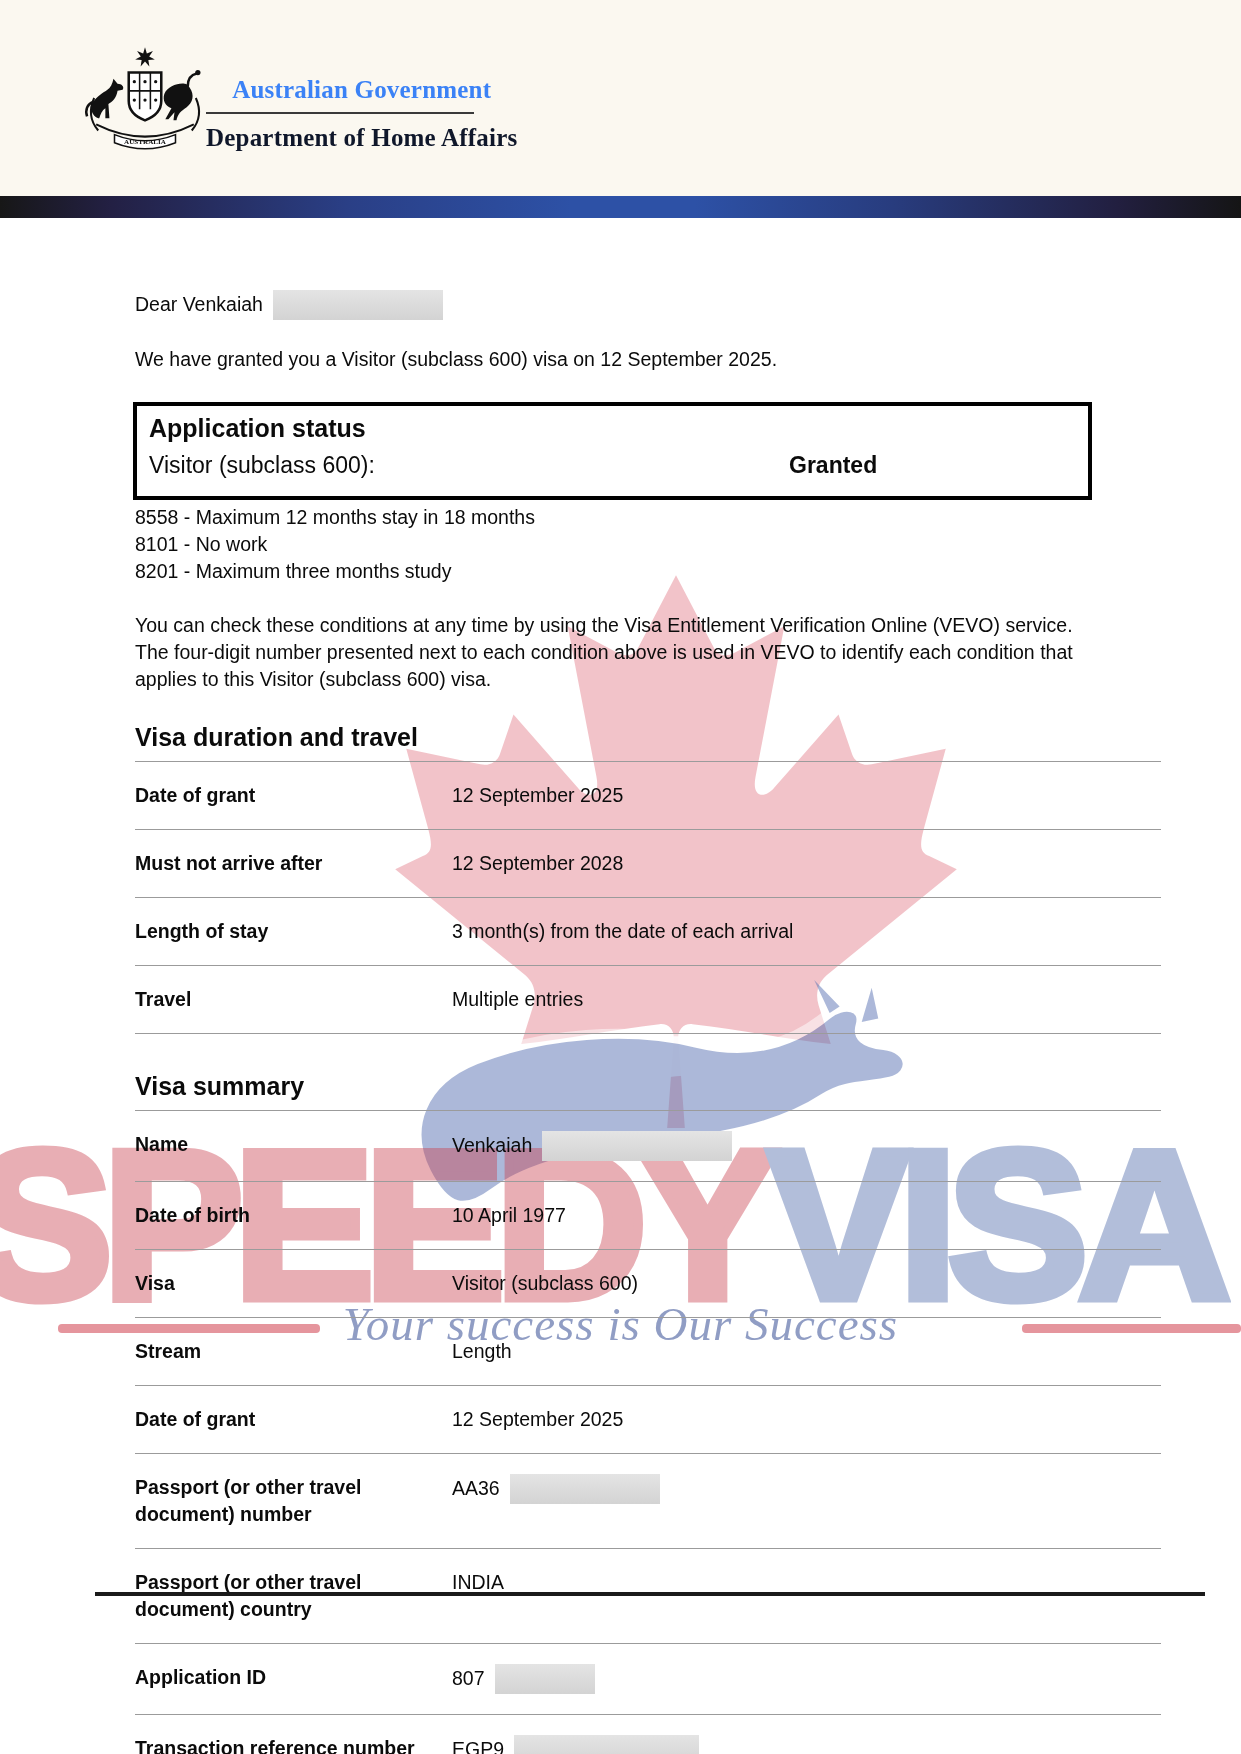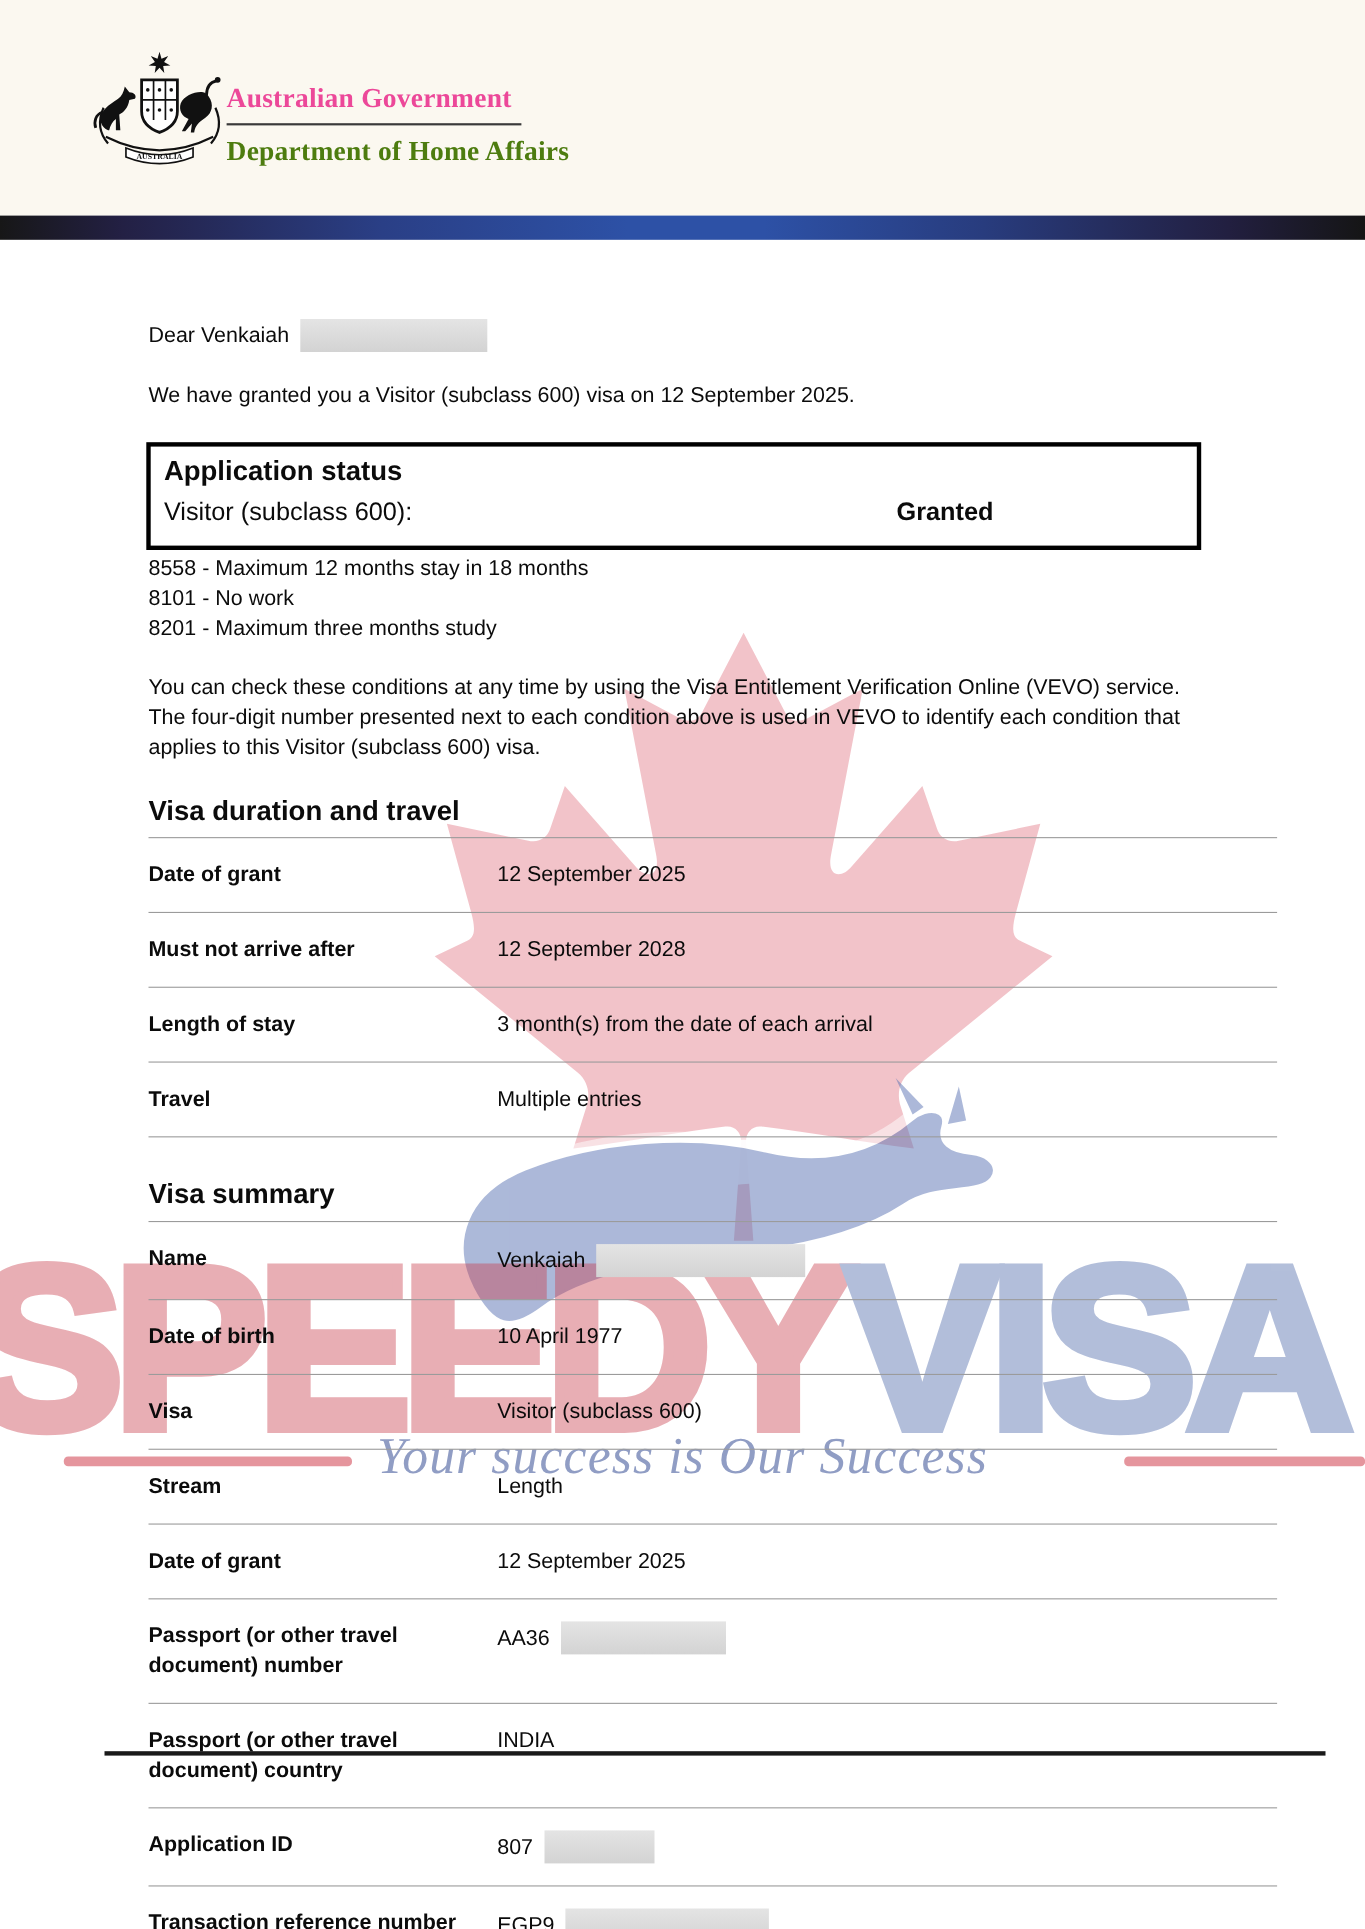--- a/index.html
+++ b/index.html
@@ -6,23 +6,23 @@
   .page {
     position:relative; width:1241px; height:1754px; margin:0 auto;
     background:#ffffff; overflow:hidden;
     font-family:"Liberation Sans", sans-serif; color:#0b0b0b;
   }
 
   
   .header-band { position:absolute; top:0; left:0; width:1241px; height:196px; background:#fbf8f0; }
   .crest { position:absolute; top:44px; left:84px; width:122px; height:110px; }
   .agency { position:absolute; top:76px; left:206px; }
-  .gov-name  { font-family:"Liberation Serif", serif; font-weight:bold; font-size:25px; color:#ec4899; letter-spacing:.2px; }
+  .gov-name  { font-family:"Liberation Serif", serif; font-weight:bold; font-size:25px; color:#3b82f6; letter-spacing:.2px;text-align:center; }
   .agency-rule { width:268px; height:2px; background:#3a3a3a; margin:8px 0 10px; }
-  .dept-name { font-family:"Liberation Serif", serif; font-weight:bold; font-size:25px; color:#4d7c0f; letter-spacing:.2px; }
+  .dept-name { font-family:"Liberation Serif", serif; font-weight:bold; font-size:25px; color:#0f172a; letter-spacing:.2px; }
 
   .divider-bar {
     position:absolute; top:196px; left:0; width:1241px; height:22px;
     background:linear-gradient(90deg,#171717 0%,#232044 9%,#2a3f86 28%,#2d51a6 46%,#2d51a6 56%,#283c7e 72%,#221f40 90%,#151515 100%);
   }
 
   
   .watermark { position:absolute; inset:0; z-index:0; pointer-events:none; }
   .wm-logo { position:absolute; left:393px; top:553px; width:566px; height:730px; }
   .wm-word {
@@ -53,21 +53,21 @@
   .r170{width:170px;} .r190{width:190px;} .r205{width:205px;} .r150{width:150px;} .r100{width:100px;} .r185{width:185px;}
 
   .intro { margin-top:22px !important; }
 
   .status-box {
     margin:29px 0 0 -2px; width:959px; box-sizing:border-box;
     border:4px solid #000; padding:6px 12px 16px;
   }
   .status-title { font-size:25px; font-weight:bold; line-height:32px; }
   .status-row { position:relative; margin-top:6px; font-size:23px; line-height:30px; }
-  .status-granted { position:absolute; left:666px; top:0; font-weight:bold; }
+  .status-granted { position:absolute; left:640px; top:0; font-weight:bold; }
 
   .section-title { font-size:25px; font-weight:bold; line-height:31px; margin:0; }
   .mt-cond  { margin-top:37px !important; }
   .cond-line { margin-top:4px !important; }
   .mt-expl  { margin-top:23px !important; }
   .mt-vevo  { margin-top:27px !important; }
   .mt-dur   { margin-top:29px !important; }
   .mt-sum   { margin-top:37px !important; }
 
   .vtable { margin-top:8px; width:1026px; border-bottom:1.5px solid #9b9b9b; }

